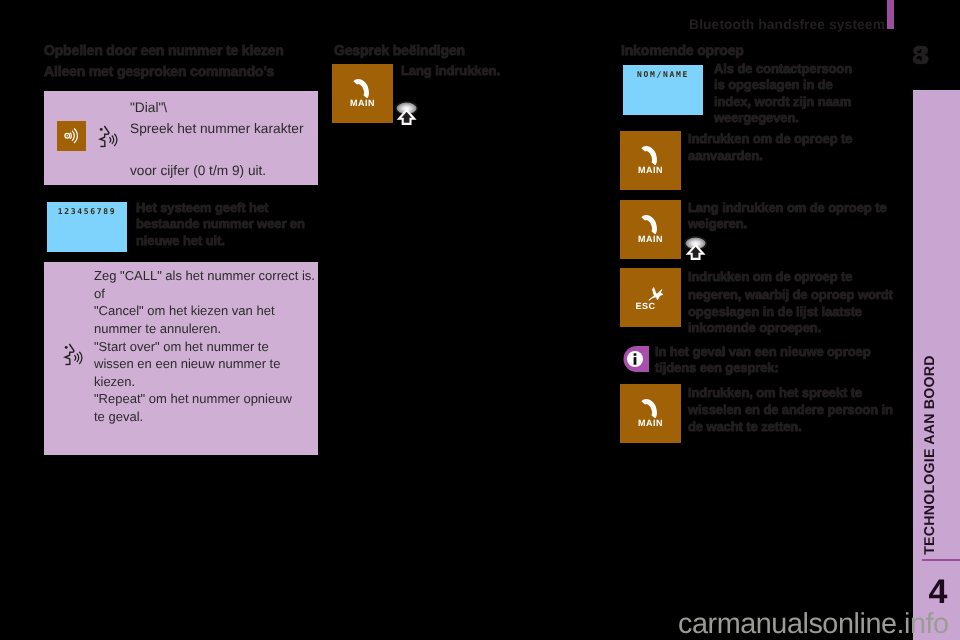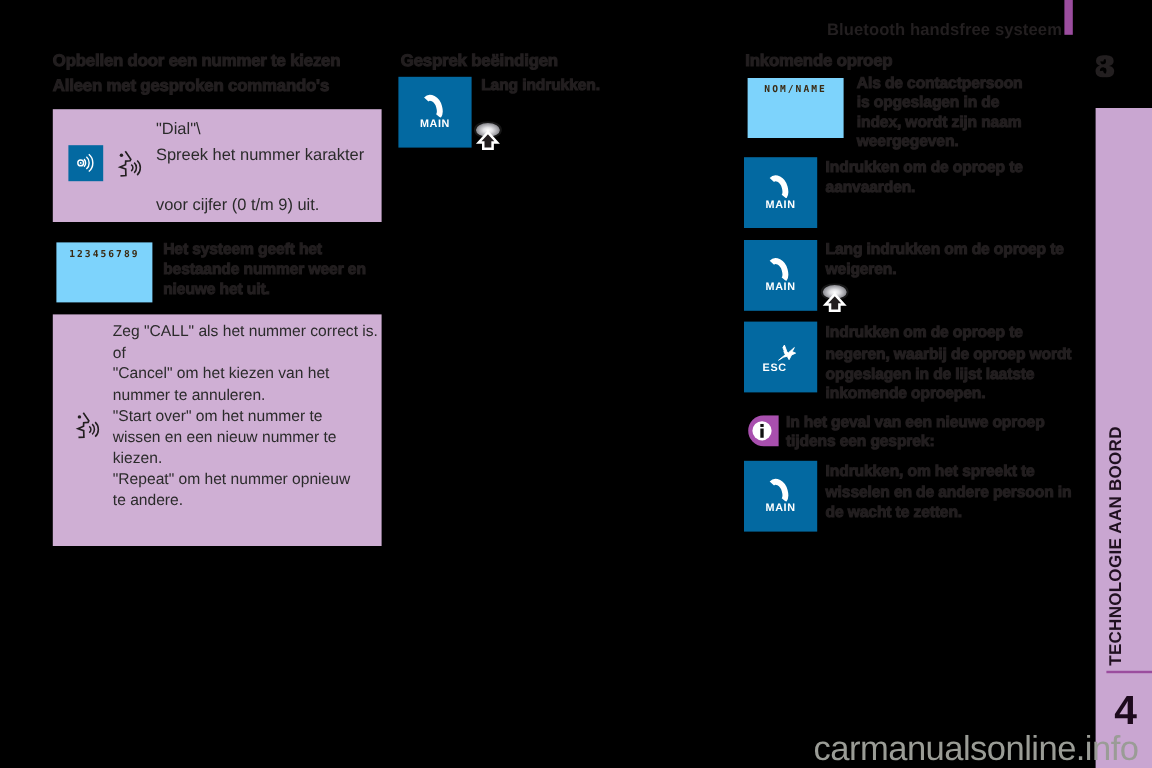--- a/index.html
+++ b/index.html
@@ -36,21 +36,21 @@
 
   
   .col-head,.col-sub{position:absolute;font-size:14px;font-weight:bold;color:#231f20;
      line-height:14px;white-space:nowrap;letter-spacing:-0.16px;
      -webkit-text-stroke:0.9px #231f20;}
 
   
   .lilac{position:absolute;background:#cfafd4;}
   .spk{position:absolute;width:32px;height:32px;}
   .orange{position:absolute;background:#7dd3fc;}
-  .greybtn{position:absolute;background:#0369a1;}
+  .greybtn{position:absolute;background:#a16207;}
 
   .body-txt{position:absolute;font-size:13.7px;color:#2b2b2b;line-height:21px;}
   .body-txt2{position:absolute;font-size:13.0px;color:#2b2b2b;line-height:17.6px;}
   .bold-txt{position:absolute;font-size:13px;font-weight:bold;color:#231f20;line-height:16.6px;-webkit-text-stroke:0.9px #231f20;letter-spacing:-0.1px;}
 
   .disp-txt{position:absolute;font-family:"DejaVu Sans Mono",monospace;
      font-size:8px;font-weight:bold;color:#3a2a12;letter-spacing:1.7px;line-height:10px;}
 
   .btn-label{position:absolute;left:0;width:100%;text-align:center;color:#fff;
      font-size:9px;font-weight:bold;letter-spacing:.5px;line-height:10px;}
@@ -123,21 +123,21 @@
     </svg>
   </div>
   <div class="body-txt2" style="left:94px;top:267.2px;">Zeg "CALL" als het nummer correct is.</div>
   <div class="body-txt2" style="left:94px;top:284.8px;">of</div>
   <div class="body-txt2" style="left:94px;top:302.4px;">"Cancel" om het kiezen van het</div>
   <div class="body-txt2" style="left:94px;top:320.0px;">nummer te annuleren.</div>
   <div class="body-txt2" style="left:94px;top:337.6px;">"Start over" om het nummer te</div>
   <div class="body-txt2" style="left:94px;top:355.2px;">wissen en een nieuw nummer te</div>
   <div class="body-txt2" style="left:94px;top:372.8px;">kiezen.</div>
   <div class="body-txt2" style="left:94px;top:390.4px;">"Repeat" om het nummer opnieuw</div>
-  <div class="body-txt2" style="left:94px;top:408.0px;">te andere.</div>
+  <div class="body-txt2" style="left:94px;top:408.0px;">te geval.</div>
 
   <div class="col-head" style="left:334px;top:43px;">Gesprek beëindigen</div>
 
   <div class="greybtn" style="left:332px;top:64px;width:61px;height:59px;">
     <svg class="handset" viewBox="0 0 62 70" width="18" height="20.3" style="left:20px;top:14px;">
       <path d="M11 17 C21 6 42 15 48 38 C51.5 51 50 60 46 65" fill="none" stroke="#ffffff" stroke-width="17" stroke-linecap="butt" stroke-linejoin="miter"></path>
     </svg>
     <div class="btn-label" style="top:34px;">MAIN</div>
   </div>
   <div class="press-ind" style="left:395px;top:101px;">

